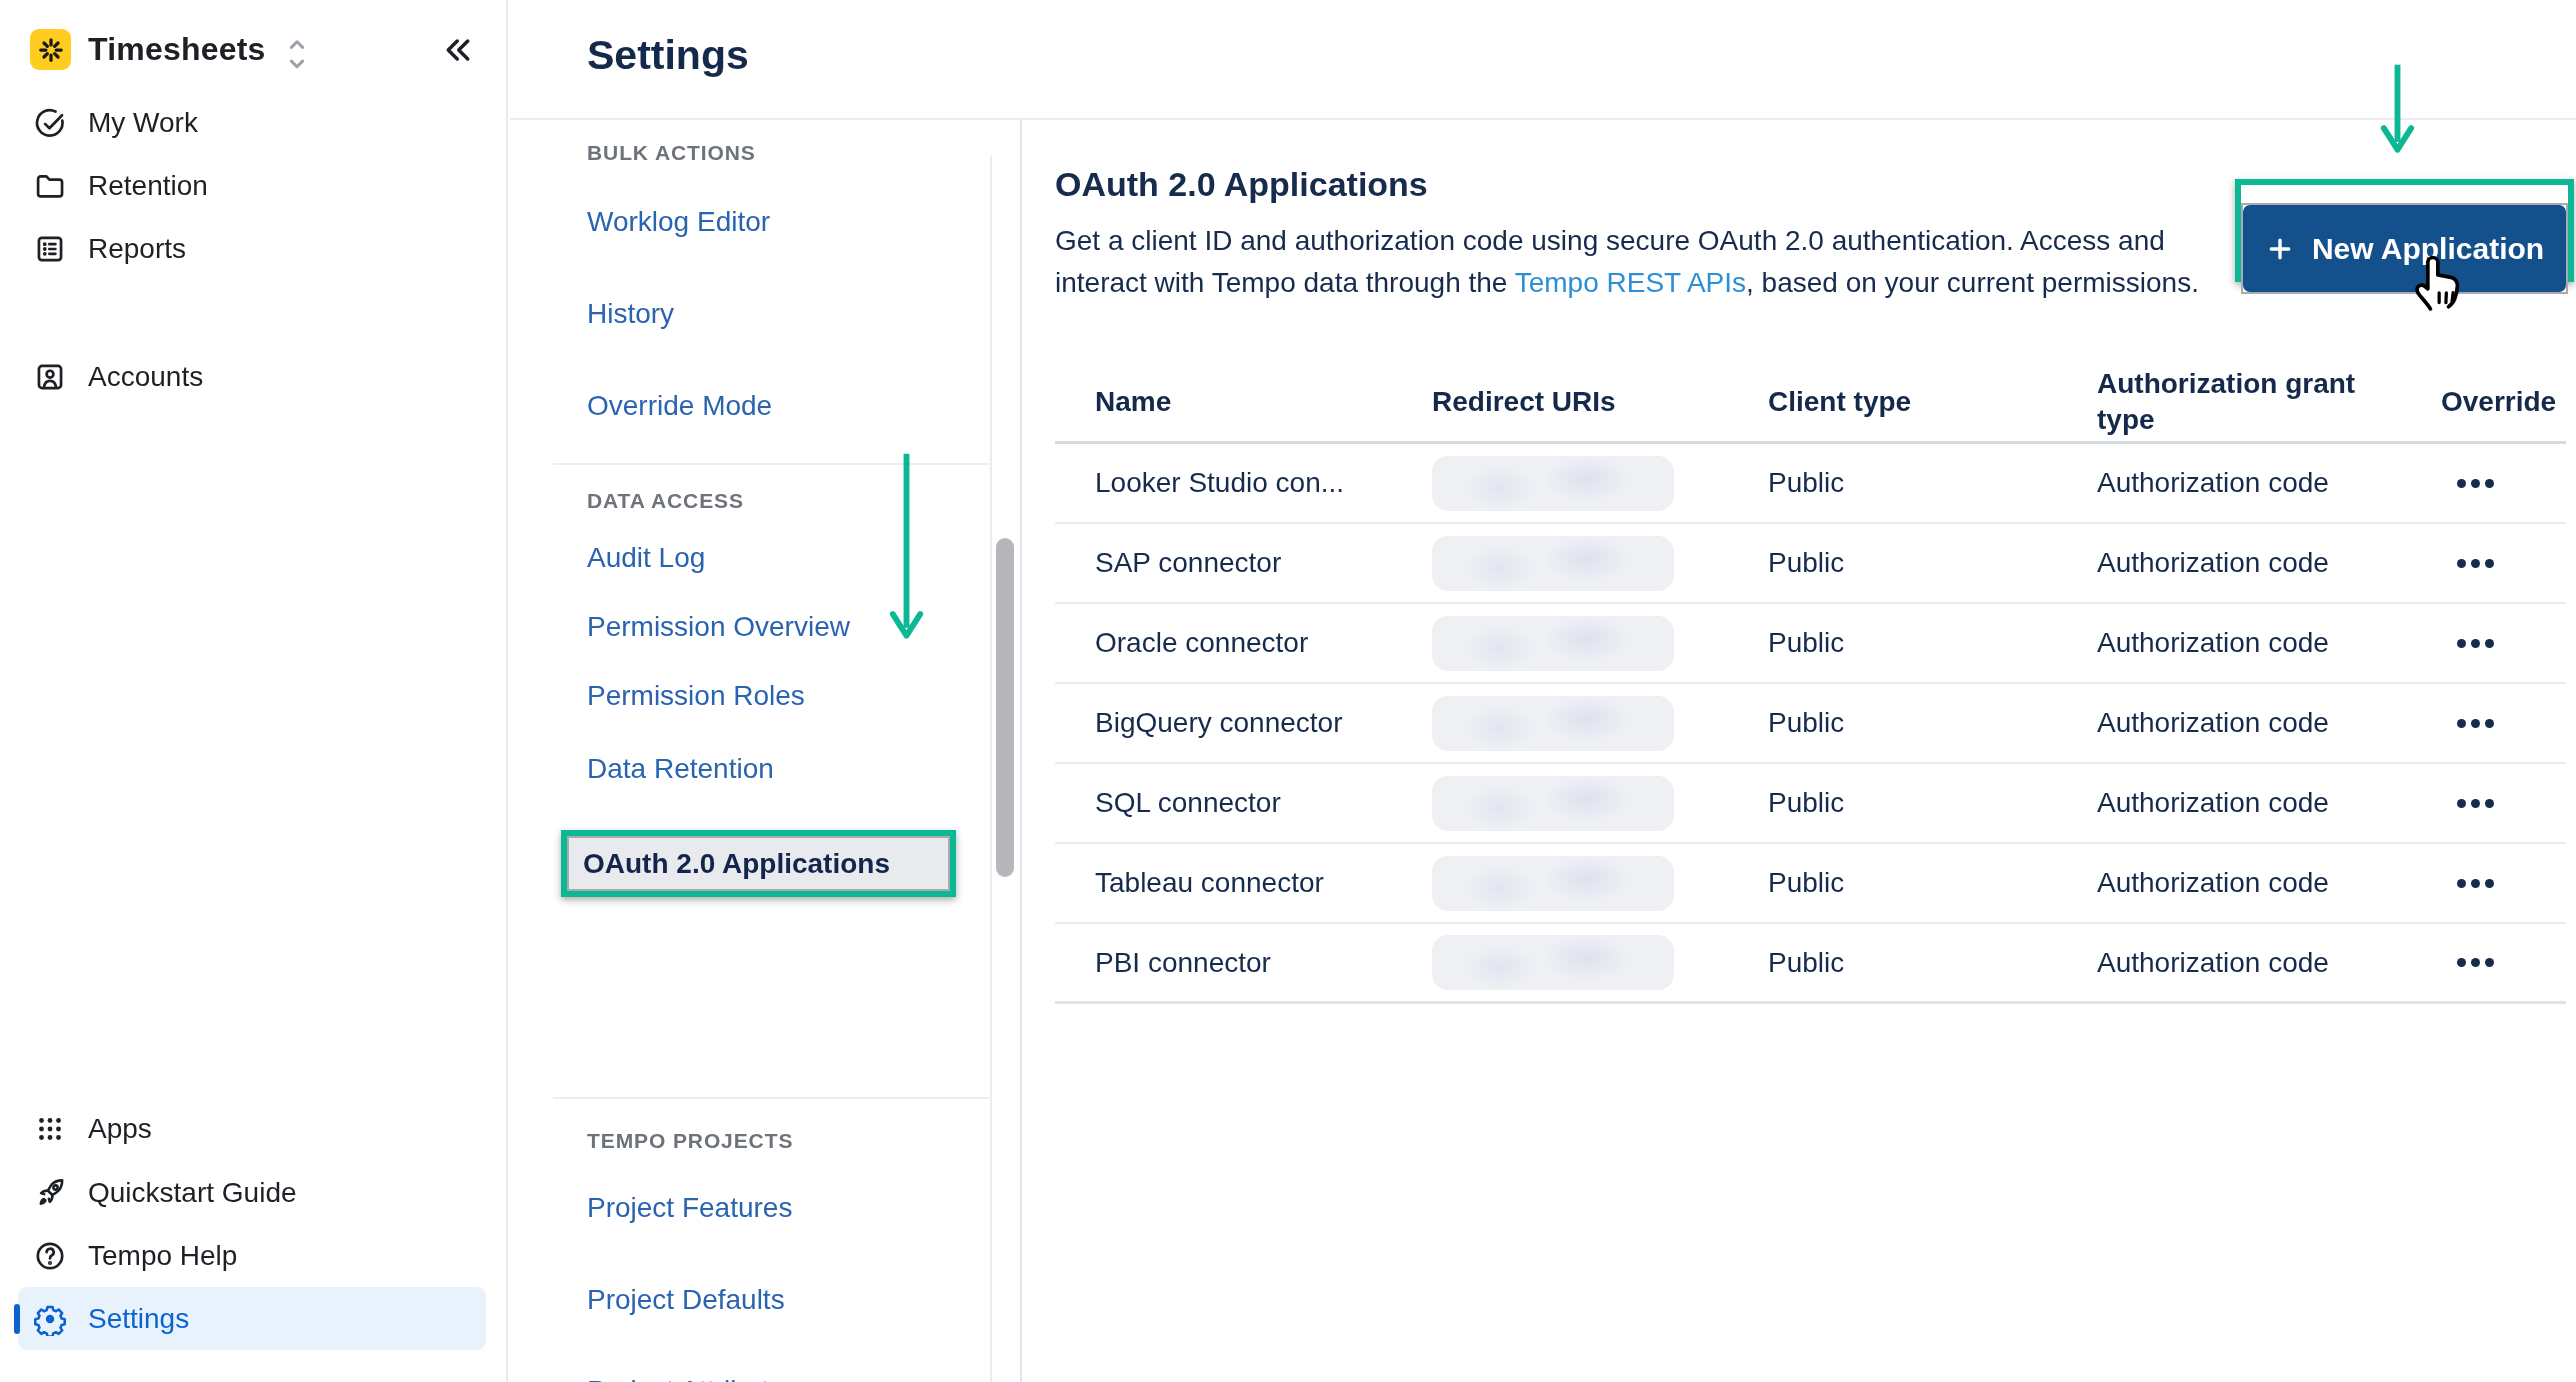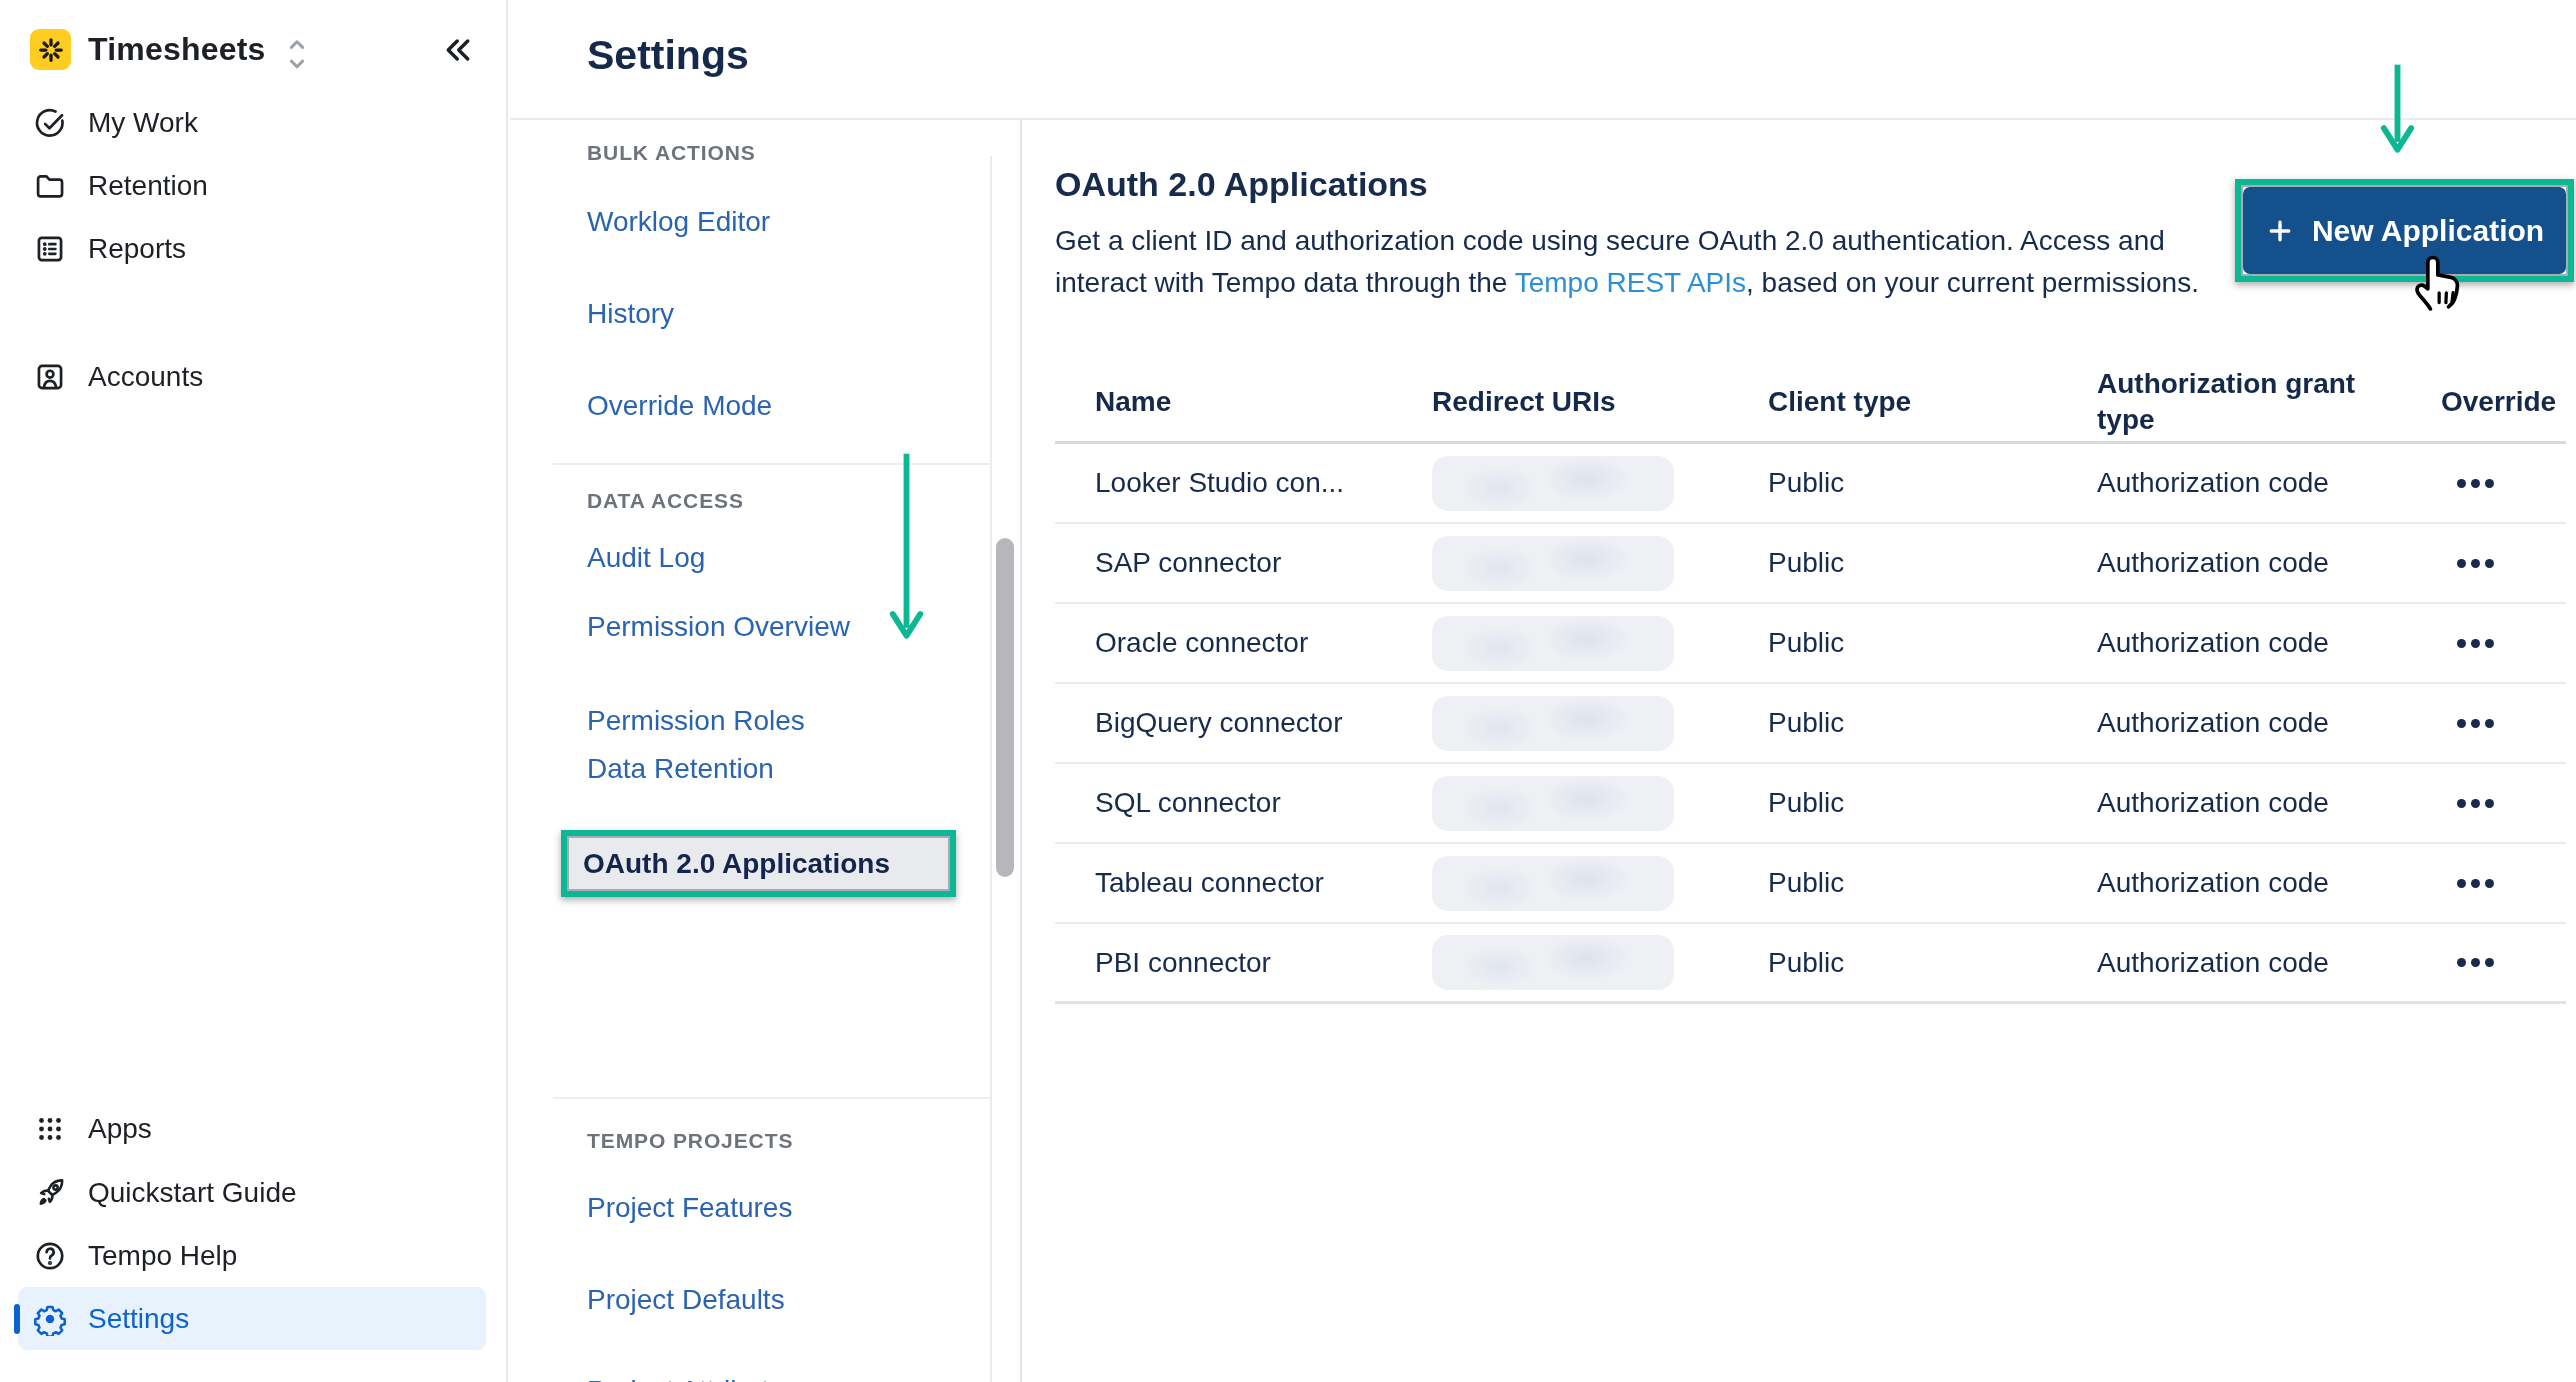--- a/index.html
+++ b/index.html
@@ -57,21 +57,21 @@
                       radial-gradient(61px 32px at 64% 42%, #dde2ee 0%, rgba(221,226,238,0) 72%),
                       #eef0f4; }
   .dots { display:flex; gap:5px; padding-left:16px; cursor:pointer; }
   .dots i { width:9px; height:9px; border-radius:50%; background:#172b4d; }
 
   
   .anno { position:absolute; border:6px solid var(--anno-teal,#0cb793); box-shadow:0 3px 7px rgba(70,70,70,.45); z-index:20; }
   .anno-rim { width:100%; height:100%; border:2px solid #a8acb1; background:#fff; }
   .anno-oauth .anno-rim { background:#e8eaee; display:flex; align-items:center; padding-left:14px; }
   .anno-oauth .oauth-label { font-size:28px; font-weight:700; color:#13254d; cursor:pointer; }
-  .anno-btn .anno-rim { padding:0; }
+  .anno-btn .anno-rim { padding:0;margin-top:18px; }
   .new-app-btn { width:100%; height:100%; background:var(--button-blue,#14508c); border:none; border-radius:7px; color:#fff;
                  display:flex; align-items:center; justify-content:center; gap:17px; font-family:inherit;
                  font-size:30px; font-weight:700; cursor:pointer; }
   .new-app-btn svg { width:30px; height:30px; }
   .arrow-anno { position:absolute; z-index:20; }
   .cursor-hand { position:absolute; z-index:30; }
 </style>
 </head>
 <body>
 
@@ -208,21 +208,21 @@
 
         <a class="nav-link" style="top:48px">Worklog Editor</a>
         <a class="nav-link" style="top:140px">History</a>
         <a class="nav-link" style="top:232px">Override Mode</a>
 
         <div class="nav-div" style="top:307px"></div>
         <div class="nav-sec" style="top:331px">DATA ACCESS</div>
 
         <a class="nav-link" style="top:384px">Audit Log</a>
         <a class="nav-link" style="top:453px">Permission Overview</a>
-        <a class="nav-link" style="top:547px">Permission Roles</a>
+        <a class="nav-link" style="top:522px">Permission Roles</a>
         <a class="nav-link" style="top:595px">Data Retention</a>
         <a class="nav-link" style="top:668px">API Integration</a>
 
         <div class="nav-div" style="top:941px"></div>
         <div class="nav-sec" style="top:971px">TEMPO PROJECTS</div>
 
         <a class="nav-link" style="top:1034px">Project Features</a>
         <a class="nav-link" style="top:1126px">Project Defaults</a>
         <a class="nav-link" style="top:1217px">Project Attributes</a>
 

